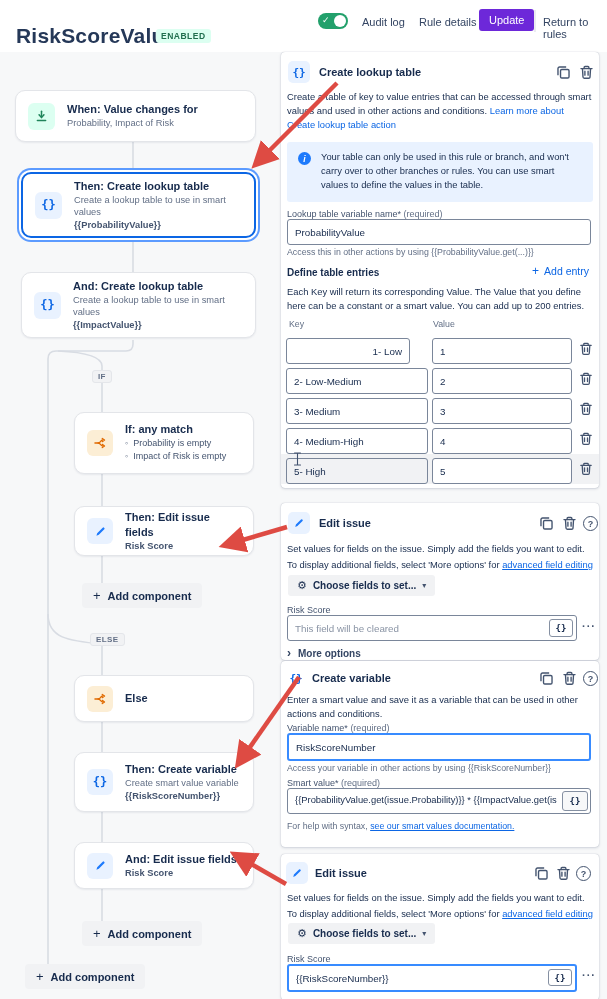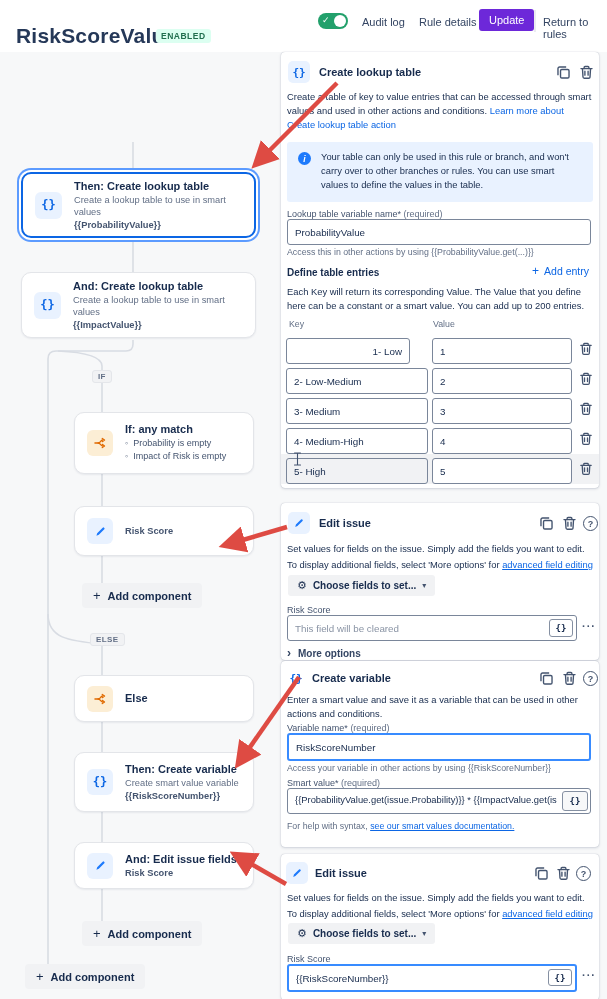--- a/index.html
+++ b/index.html
@@ -97,20 +97,33 @@
       <path d="M58,351 Q102,353 102,366 V412"></path>
       <path d="M102,474 V506"></path>
       <path d="M102,556 V583"></path>
       <path d="M48,614 C48,638 68,641 102,644 V675"></path>
       <path d="M102,722 V752"></path>
       <path d="M102,812 V842"></path>
       <path d="M102,889 V921"></path>
     </g>
   </svg>
 
+  <div class="abs wf-card z1" style="left:15px;top:90px;width:241px;height:52px">
+    <span class="ibox green">
+      <svg width="15" height="15" viewBox="0 0 16 16" fill="none" stroke="#1F845A" stroke-width="1.6" stroke-linecap="round" stroke-linejoin="round">
+        <path d="M8 2.5 V8.3"></path>
+          <path d="M5.4 6.2 L8 9.2 L10.6 6.2"></path>
+          <path d="M3.6 12.3 H12.4"></path>
+      </svg>
+    </span>
+    <div>
+      <div class="wf-title">When: Value changes for</div>
+      <div class="wf-sub">Probability, Impact of Risk</div>
+    </div>
+  </div>
 
   <div class="abs wf-card sel z1" style="left:21px;top:172px;width:235px;height:66px">
     <span class="ibox blue">
         <span class="braces">{}</span>
       </span>
     <div>
       <div class="wf-title">Then: Create lookup table</div>
       <div class="wf-sub">Create a lookup table to use in smart values</div>
       <div class="wf-code">{{ProbabilityValue}}</div>
     </div>
@@ -152,20 +165,21 @@
     </div>
   </div>
 
   <div class="abs wf-card z1" style="left:74px;top:506px;width:180px;height:50px">
     <span class="ibox blue" style="width:26px;height:26px">
       <svg width="13" height="13" viewBox="0 0 16 16" fill="#1D7AFC">
           <path d="M3 13.2 L3.9 10.1 L10.7 3.3 a1.15 1.15 0 0 1 1.63 0 l0.37 0.37 a1.15 1.15 0 0 1 0 1.63 L5.9 12.1 Z"></path>
         </svg>
     </span>
     <div>
+      <div class="wf-title">Then: Edit issue fields</div>
       <div class="wf-sub strong">Risk Score</div>
     </div>
   </div>
 
   <div class="abs add-comp z1" style="left:82px;top:583px">
     <span class="plus">+</span>
     <span>Add component</span>
   </div>
 
   <span class="abs flow-badge z1" style="left:90px;top:633px">ELSE</span>

